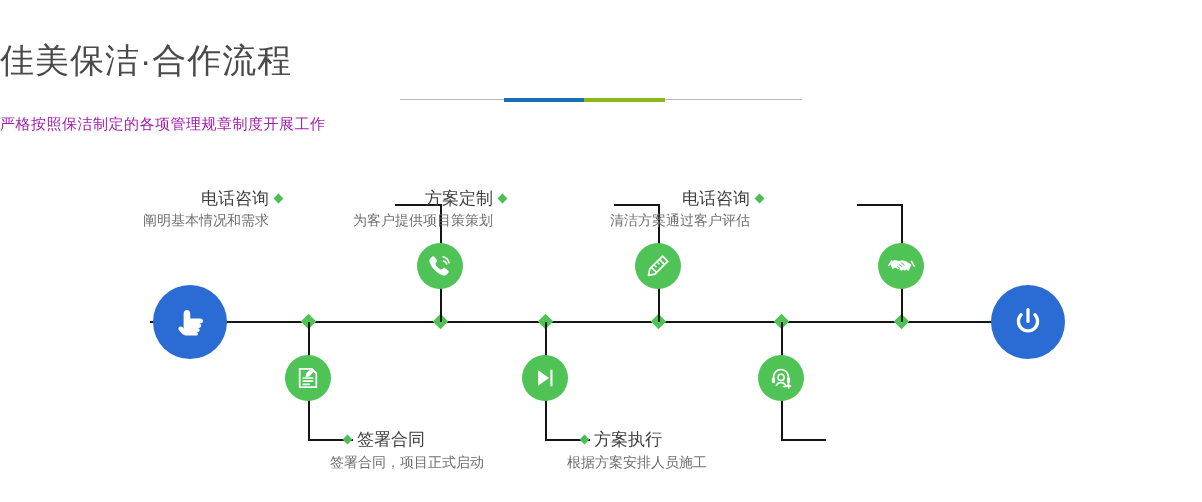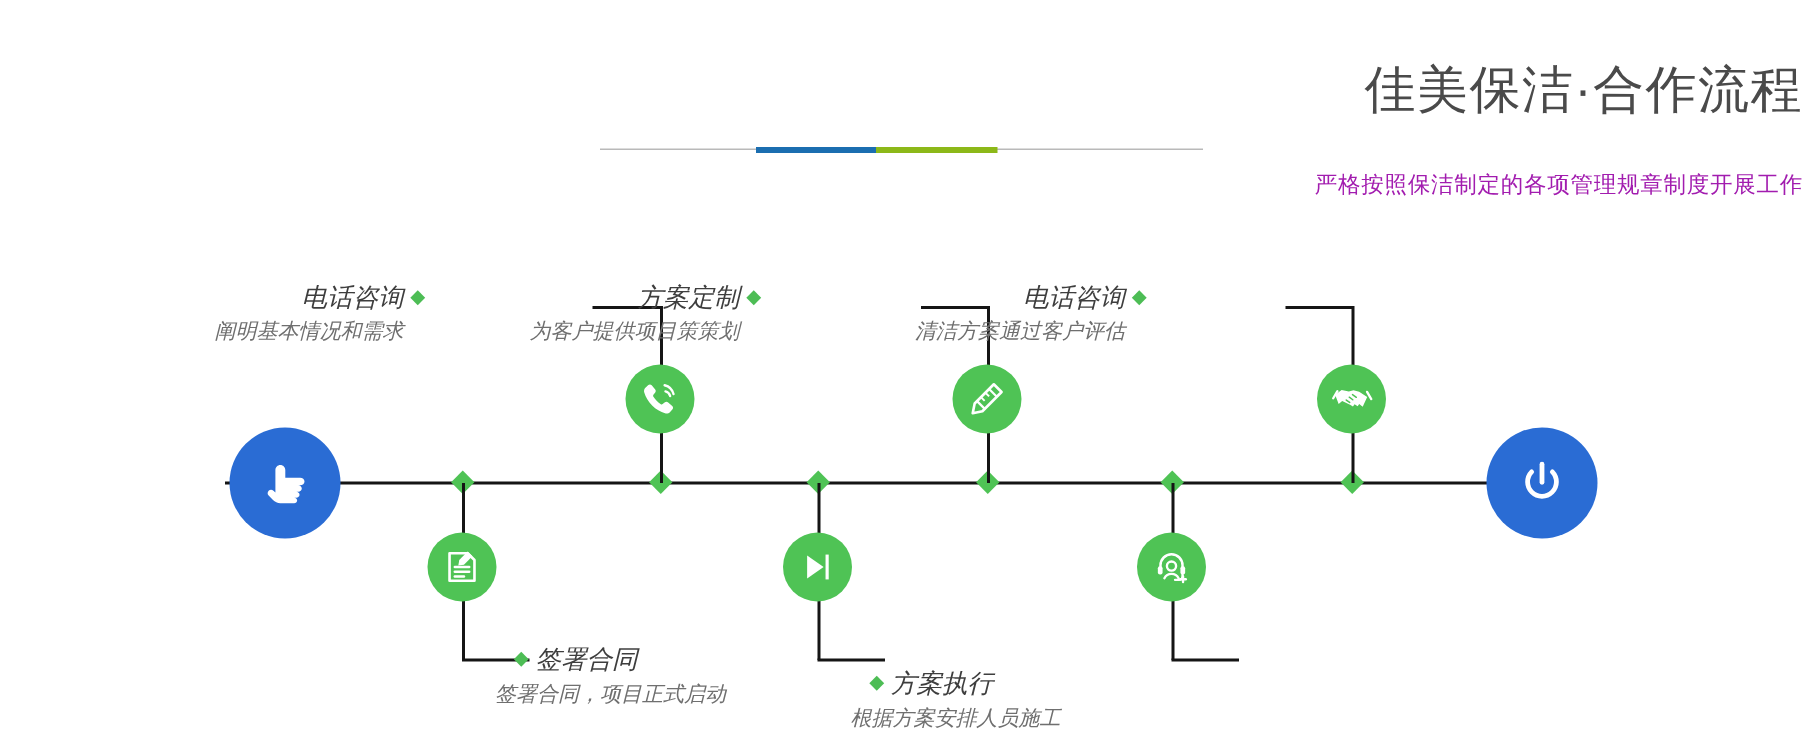--- a/index.html
+++ b/index.html
@@ -18,21 +18,21 @@
     overflow: hidden;
     background: #ffffff;
   }
 
   
   .header {
     position: absolute;
     top: 0;
     left: 0;
     width: 1202px;
-    text-align: right;
+    text-align: left;
   }
   .title {
     margin: 0;
     padding-top: 38px;
     font-size: 34px;
     line-height: 44px;
     font-weight: normal;
     letter-spacing: 1px;
     color: #4a4a4a;
   }
@@ -75,21 +75,20 @@
     letter-spacing: 0.5px;
   }
 
   
   .timeline {
     position: absolute;
     left: 0;
     top: 0;
     width: 1087px;
     height: 502px;
-    font-style: italic;
   }
   .axis {
     position: absolute;
     left: 150px;
     top: 321px;
     width: 902px;
     height: 2px;
     background: #151515;
   }
   .endcap {
@@ -286,21 +285,21 @@
     <div class="stem" style="left:545px; top:322px; height:118px;"></div>
     <div class="elbow" style="left:545px; top:439px; width:45px;"></div>
     <div class="bubble" style="left:522px; top:355px;">
       <span>
         <svg width="26" height="26" viewBox="0 0 32 32">
           <path fill="#ffffff" d="M7.5 6.5L21 16 7.5 25.5z"></path>
           <rect x="22.6" y="5.8" width="2.6" height="20.4" fill="#ffffff"></rect>
         </svg>
       </span>
     </div>
-    <div class="label bottom" style="left:594px; top:444px;">
+    <div class="label bottom" style="left:594px; top:428px;">
       <span class="row">
         <span class="diamond small dot"></span>
         <span class="l-title">方案执行</span>
       </span>
       <span class="l-desc" style="display:block; margin-left:-27px;">根据方案安排人员施工</span>
     </div>
 
     <div class="diamond" style="left:776px;"></div>
     <div class="stem" style="left:781px; top:322px; height:118px;"></div>
     <div class="elbow" style="left:781px; top:439px; width:45px;"></div>

